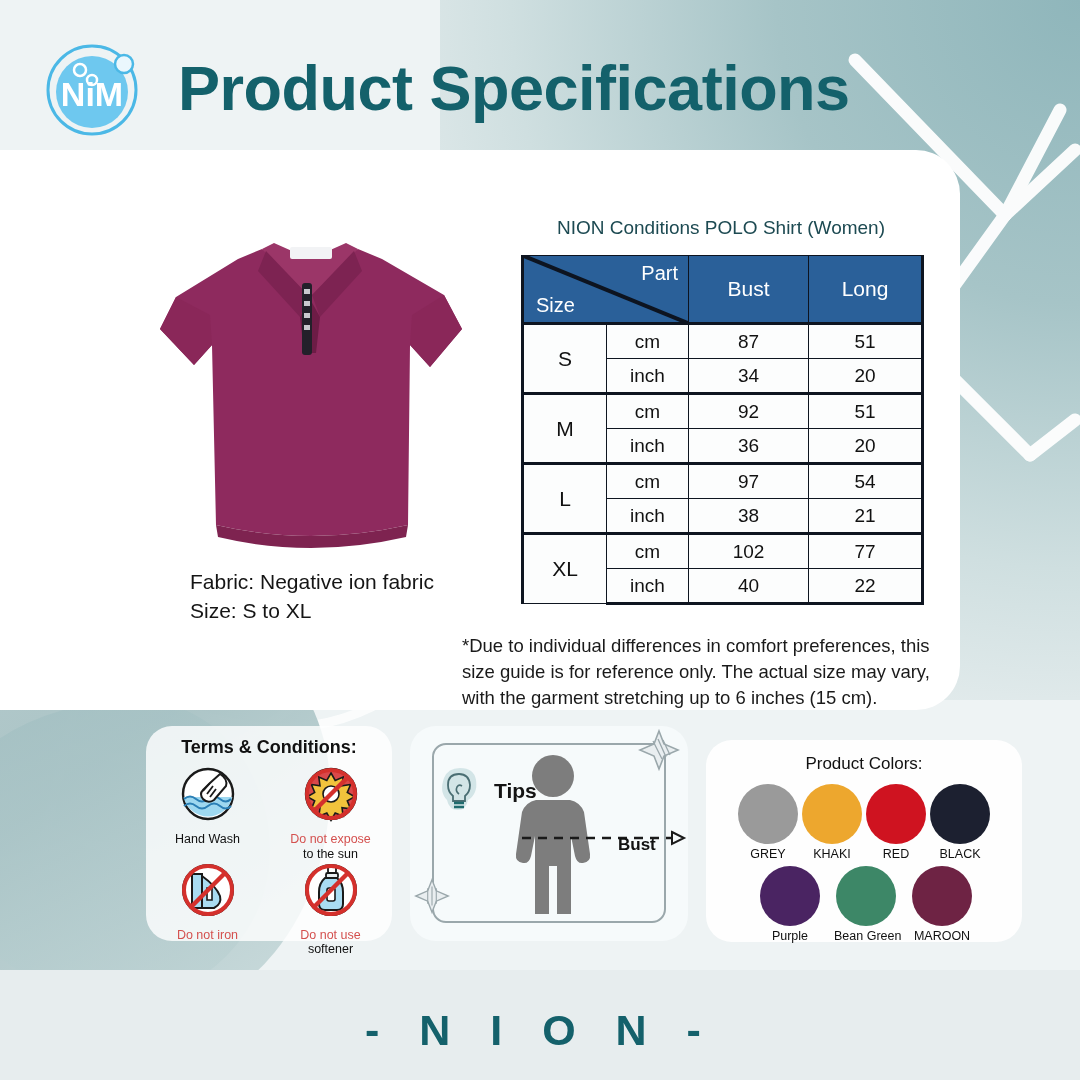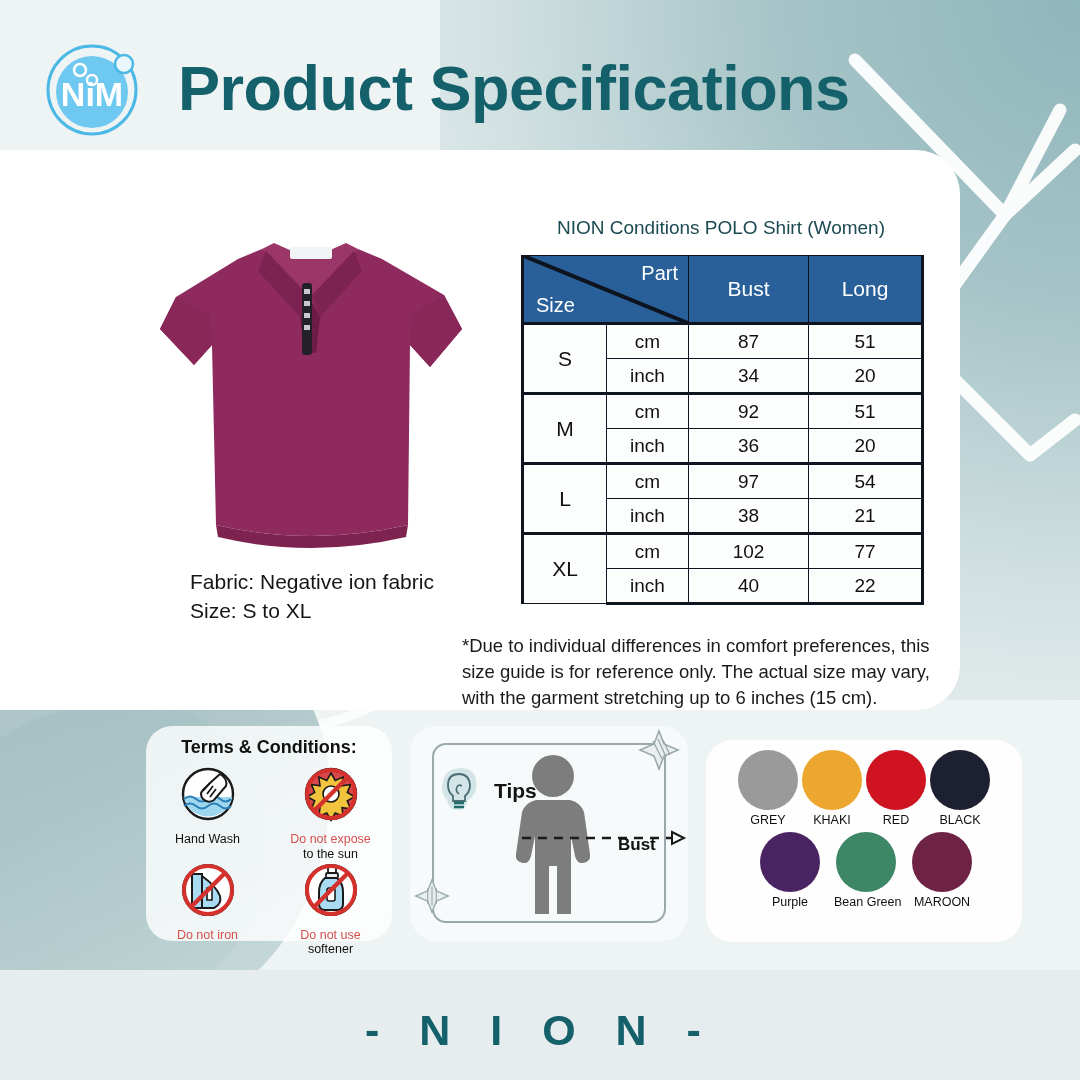--- a/index.html
+++ b/index.html
@@ -354,20 +354,21 @@
     <path d="M24 58 q4 -10 14 -12 h34 q10 2 14 12 l6 42 q1 8 -7 9 q-6 1 -8 -7 l-4 -20 v78 h-14 v-48 h-8 v48 h-14 v-78 l-4 20 q-2 8 -8 7 q-8 -1 -7 -9 z" fill="#7d7d7d"></path>
   </svg>
   <svg width="176" height="24" viewBox="0 0 176 24" style="position:absolute;left:110px;top:100px;">
     <line x1="2" y1="12" x2="152" y2="12" stroke="#1a1a1a" stroke-width="2.4" stroke-dasharray="9 7"></line>
     <path d="M152 6 L164 12 L152 18 Z" fill="none" stroke="#1a1a1a" stroke-width="2"></path>
   </svg>
   <div class="bust-word">Bust</div>
 </div>
 
 <div class="panel colors-card">
+  <div class="colors-title">Product Colors:</div>
 
   <div class="sw-row">
     <div class="sw">
       <div class="sw-dot" style="background:#9a9a9a"></div>
       <div class="sw-name">GREY</div>
     </div>
     <div class="sw">
       <div class="sw-dot" style="background:#eda72e"></div>
       <div class="sw-name">KHAKI</div>
     </div>

